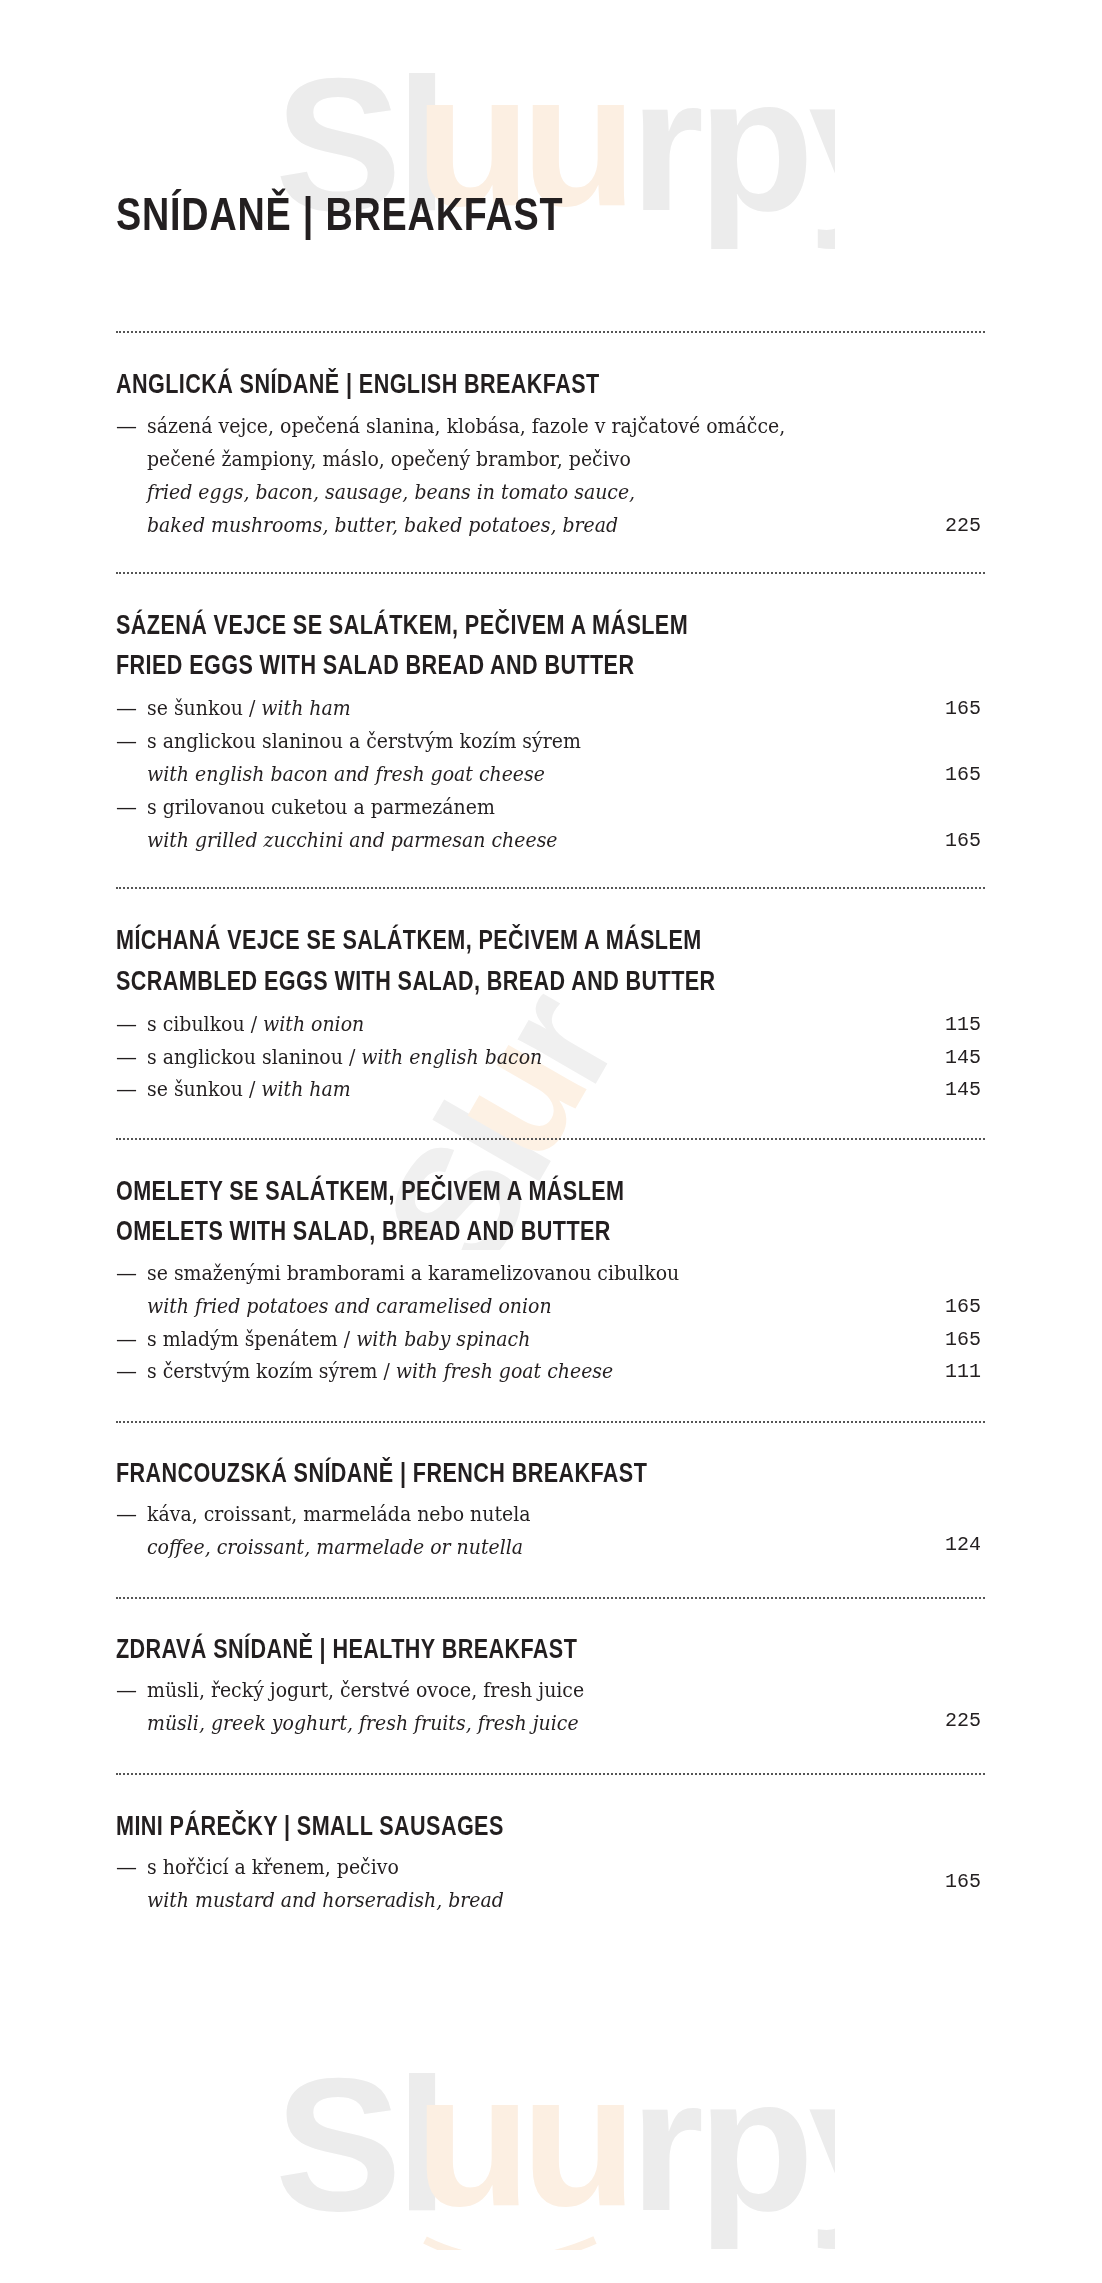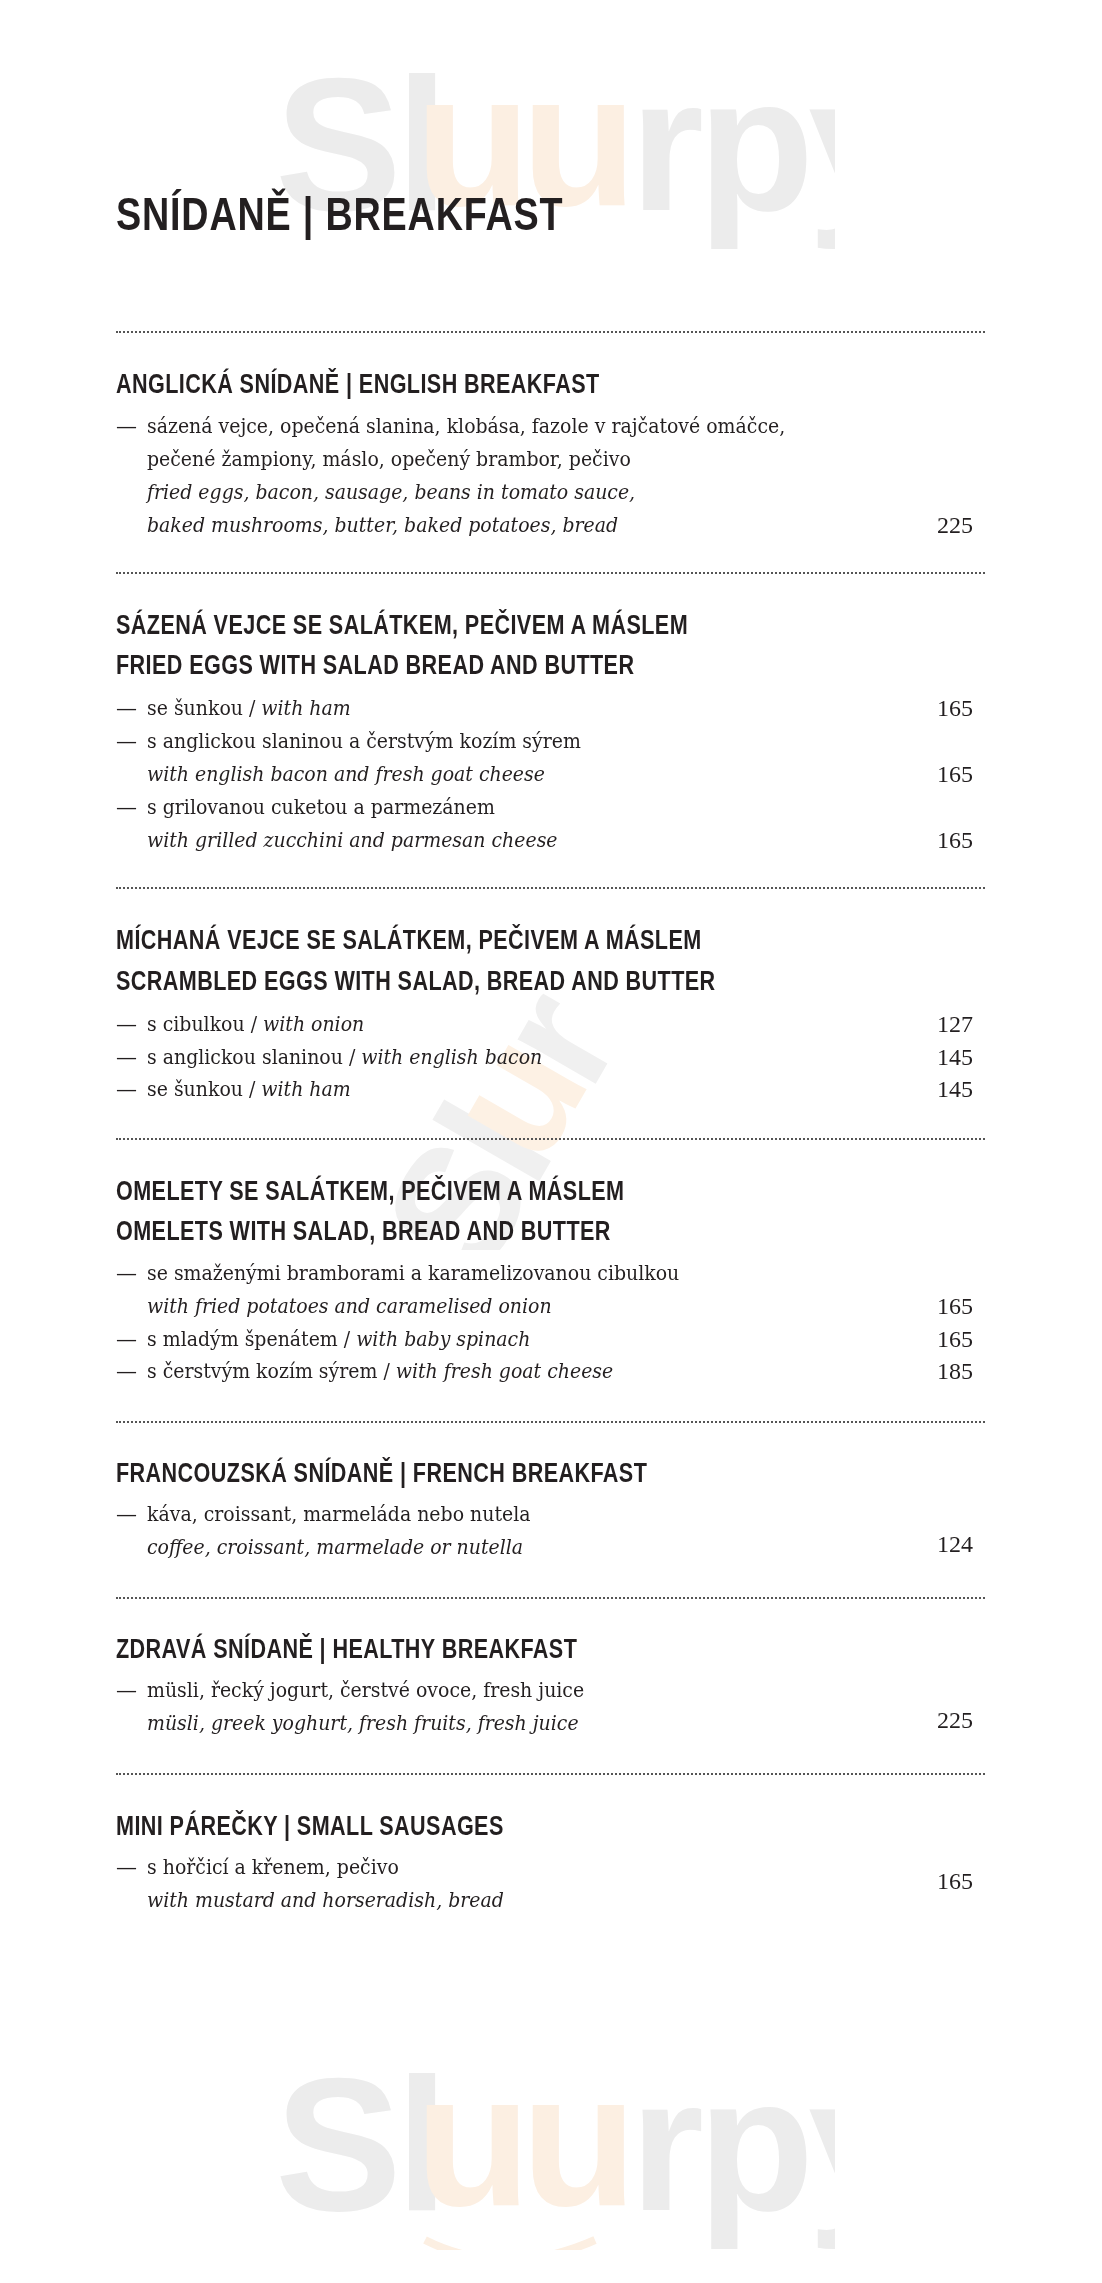--- a/index.html
+++ b/index.html
@@ -8,21 +8,21 @@
   .wm-top { top:40px; }
   .wm-bot { top:2040px; }
   .wm-mid { left:330px; top:950px; width:420px; height:300px; }
   .page-title { position:absolute; left:116px; top:186px; font-family:"Liberation Sans", sans-serif; font-weight:bold; font-size:46px; letter-spacing:1px; line-height:56px; color:#231f20; transform:scaleX(0.82); transform-origin:left top; white-space:nowrap; }
   .divider { position:absolute; left:116px; width:869px; height:0; border-top:2px dotted #555555; }
   .heading { position:absolute; left:116px; font-family:"Liberation Sans", sans-serif; font-weight:bold; font-size:27px; line-height:40px; color:#231f20; transform:scaleX(0.8); transform-origin:left top; white-space:nowrap; letter-spacing:0.5px; }
   .line { position:absolute; left:116px; width:865px; font-size:21px; line-height:33px; white-space:nowrap; color:#231f20; transform-origin:left top; }
   .dash { position:absolute; left:0; top:0; }
   .txt { position:absolute; left:31px; top:0; transform:scaleX(0.9); transform-origin:left top; }
   .it { font-style:italic; }
-  .price { position:absolute; right:8px; top:0; font-family:Liberation Serif, serif; font-size:24px; }
+  .price { position:absolute; right:0; top:0; font-family:Liberation Mono, monospace; font-size:20px; }
 </style>
 </head>
 <body>
 
 <svg class="watermark wm-top" viewBox="0 0 560 210">
   <text x="0" y="170" font-family="Liberation Sans, sans-serif" font-weight="bold" font-size="190" fill="#ececec" letter-spacing="-6">Sl</text>
   <text x="140" y="165" font-family="Liberation Sans, sans-serif" font-weight="bold" font-size="190" fill="#fcefe2" letter-spacing="-10">uu</text>
   <text x="355" y="170" font-family="Liberation Sans, sans-serif" font-weight="bold" font-size="190" fill="#ececec" letter-spacing="-6">rpy</text>
 </svg>
 
@@ -84,21 +84,21 @@
   <span class="txt it">with grilled zucchini and parmesan cheese</span>
   <span class="price">165</span>
 </div>
 
 <div class="divider" style="top:887px"></div>
 <div class="heading" style="top:920px">MÍCHANÁ VEJCE SE SALÁTKEM, PEČIVEM A MÁSLEM</div>
 <div class="heading" style="top:961px">SCRAMBLED EGGS WITH SALAD, BREAD AND BUTTER</div>
 <div class="line" style="top:1008px">
   <span class="dash">—</span>
   <span class="txt"><span>s cibulkou</span><span> / </span><span class="it">with onion</span></span>
-  <span class="price">127</span>
+  <span class="price">115</span>
 </div>
 <div class="line" style="top:1041px">
   <span class="dash">—</span>
   <span class="txt"><span>s anglickou slaninou</span><span> / </span><span class="it">with english bacon</span></span>
   <span class="price">145</span>
 </div>
 <div class="line" style="top:1073px">
   <span class="dash">—</span>
   <span class="txt"><span>se šunkou</span><span> / </span><span class="it">with ham</span></span>
   <span class="price">145</span>
@@ -116,21 +116,21 @@
   <span class="price">165</span>
 </div>
 <div class="line" style="top:1323px">
   <span class="dash">—</span>
   <span class="txt"><span>s mladým špenátem</span><span> / </span><span class="it">with baby spinach</span></span>
   <span class="price">165</span>
 </div>
 <div class="line" style="top:1355px">
   <span class="dash">—</span>
   <span class="txt"><span>s čerstvým kozím sýrem</span><span> / </span><span class="it">with fresh goat cheese</span></span>
-  <span class="price">185</span>
+  <span class="price">111</span>
 </div>
 
 <div class="divider" style="top:1421px"></div>
 <div class="heading" style="top:1453px">FRANCOUZSKÁ SNÍDANĚ | FRENCH BREAKFAST</div>
 <div class="line" style="top:1498px">
   <span class="dash">—</span>
   <span class="txt">káva, croissant, marmeláda nebo nutela</span>
 </div>
 <div class="line" style="top:1531px">
   <span class="txt it">coffee, croissant, marmelade or nutella</span>

